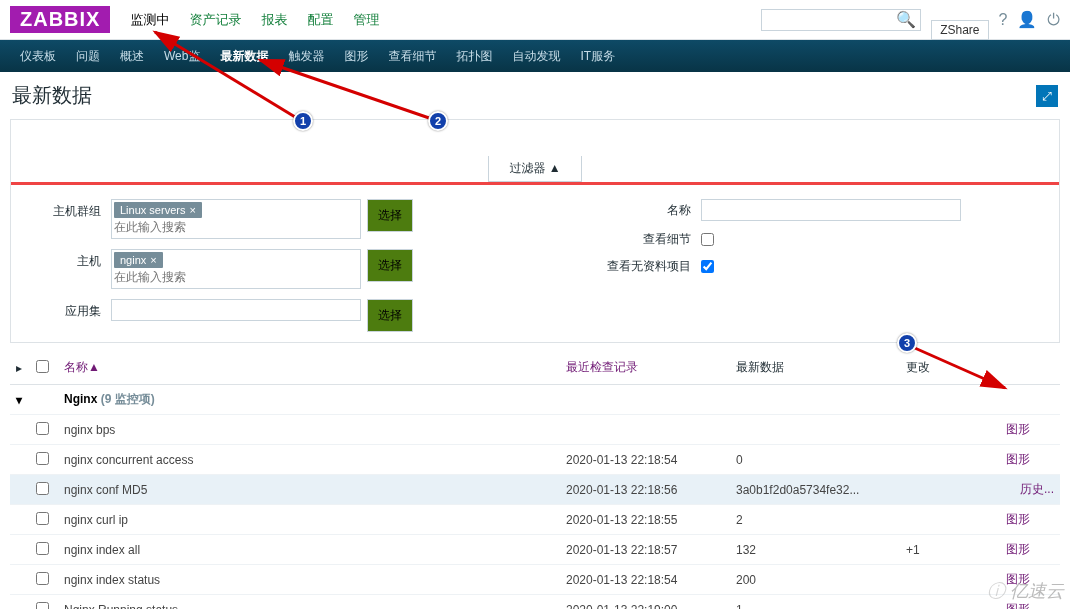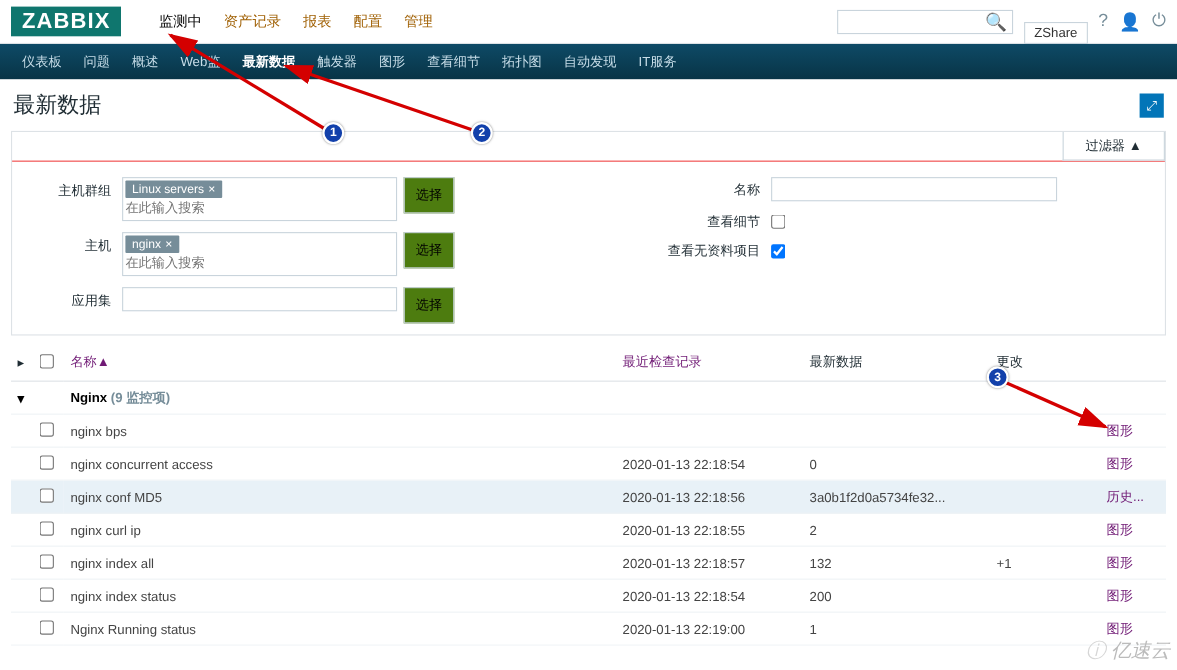--- a/index.html
+++ b/index.html
@@ -1,43 +1,43 @@
 <!DOCTYPE html>
 <html><head>
 <meta charset="utf-8">
 <style>
   * { box-sizing: border-box; margin: 0; padding: 0; }
   body { font-family: Arial, Helvetica, sans-serif; font-size: 12px; color: #1f2c33; background: #fff; width: 1070px; }
   a { color: #701a75; text-decoration: none; cursor: pointer; }
 
   
   .topbar { display: flex; align-items: center; height: 40px; border-bottom: 1px solid #dde2e6; padding: 0 10px; }
-  .logo { background: #0f766e; color: #fff; font-weight: bold; font-size: 20px; padding: 2px 10px; letter-spacing: 1px; margin-right: 26px; }
+  .logo { background: #a21caf; color: #fff; font-weight: bold; font-size: 20px; padding: 2px 10px; letter-spacing: 1px; margin-right: 12px; }
   .topmenu { display: flex; gap: 4px; flex: 1; }
-  .topmenu-item { padding: 6px 8px; color: #a16207; cursor: pointer; font-size: 13px; }
+  .topmenu-item { padding: 6px 8px; color: #15803d; cursor: pointer; font-size: 13px; }
   .topmenu-item.active { color: #000; }
   .top-right { display: flex; align-items: center; gap: 10px; color: #768d99; }
   .search-box { border: 1px solid #c9d4dc; height: 22px; width: 160px; display: flex; align-items: center; padding: 0 4px; }
   .search-box input { border: none; outline: none; width: 130px; font-size: 12px; }
   .share-btn { border: 1px solid #c9d4dc; padding: 2px 8px; font-size: 12px; color: #333; cursor: pointer; margin-top: 21px; }
   .icon-g { color: #768d99; font-size: 16px; cursor: pointer; }
 
   
   .navbar { background: #0a3a52; background: linear-gradient(#0e4a66,#083446); display: flex; height: 32px; align-items: center; padding: 0 10px; }
   .nav-item { color: #c7dde8; padding: 8px 10px; cursor: pointer; font-size: 12px; }
   .nav-item.active { color: #fff; font-weight: bold; }
 
   
   .page-head { display: flex; align-items: center; padding: 10px 12px; }
   .page-title { font-size: 20px; color: #1f2c33; flex: 1; }
   .fullscreen-btn { width: 22px; height: 22px; background: #0275b8; color: #fff; display: flex; align-items: center; justify-content: center; font-size: 12px; cursor: pointer; }
 
   
   .filter-wrap { border: 1px solid #dde2e6; margin: 0 10px; }
-  .filter-toggle-row { display: flex; justify-content: flex-end; border-bottom: 1px solid #ef4444; }
+  .filter-toggle-row { display: flex; justify-content: center; border-bottom: 3px solid #ef4444; margin-top: 36px; }
   .filter-toggle { border: 1px solid #c9d4dc; border-top: none; padding: 4px 20px; font-size: 12px; cursor: pointer; background: #fff; }
   .filter-body { padding: 14px 20px 0 20px; display: flex; }
   .filter-col { flex: 1; }
   .filter-row { display: flex; align-items: flex-start; margin-bottom: 10px; }
   .filter-label { width: 80px; text-align: right; padding-right: 10px; padding-top: 4px; color: #1f2c33; }
   .multiselect { border: 1px solid #c9d4dc; width: 250px; padding: 2px; }
   .ms-tag { background: #768d99; color: #fff; display: inline-block; padding: 2px 6px; font-size: 11px; border-radius: 1px; }
   .ms-tag .x { margin-left: 4px; cursor: pointer; }
   .ms-input { border: none; outline: none; width: 100%; font-size: 12px; color: #888; padding: 2px 0; }
   .select-btn { border: 1px solid #c9d4dc; background: #4d7c0f; padding: 7px 10px; margin-left: 6px; cursor: pointer; font-size: 12px; }
@@ -197,21 +197,21 @@
     <td class="col-change"></td>
     <td class="col-link" style="text-align:left"><a>图形</a></td>
       </tr>
       <tr class="hover">
     <td class="col-expand"></td>
     <td class="col-chk"><input type="checkbox" style=""></td>
     <td class="col-name">nginx conf MD5</td>
     <td class="col-time">2020-01-13 22:18:56</td>
     <td class="col-data">3a0b1f2d0a5734fe32...</td>
     <td class="col-change"></td>
-    <td class="col-link" style="text-align:left"><a>历史...</a></td>
+    <td class="col-link" style="text-align:right"><a>历史...</a></td>
       </tr>
       <tr>
     <td class="col-expand"></td>
     <td class="col-chk"><input type="checkbox" style=""></td>
     <td class="col-name">nginx curl ip</td>
     <td class="col-time">2020-01-13 22:18:55</td>
     <td class="col-data">2</td>
     <td class="col-change"></td>
     <td class="col-link" style="text-align:left"><a>图形</a></td>
       </tr>

